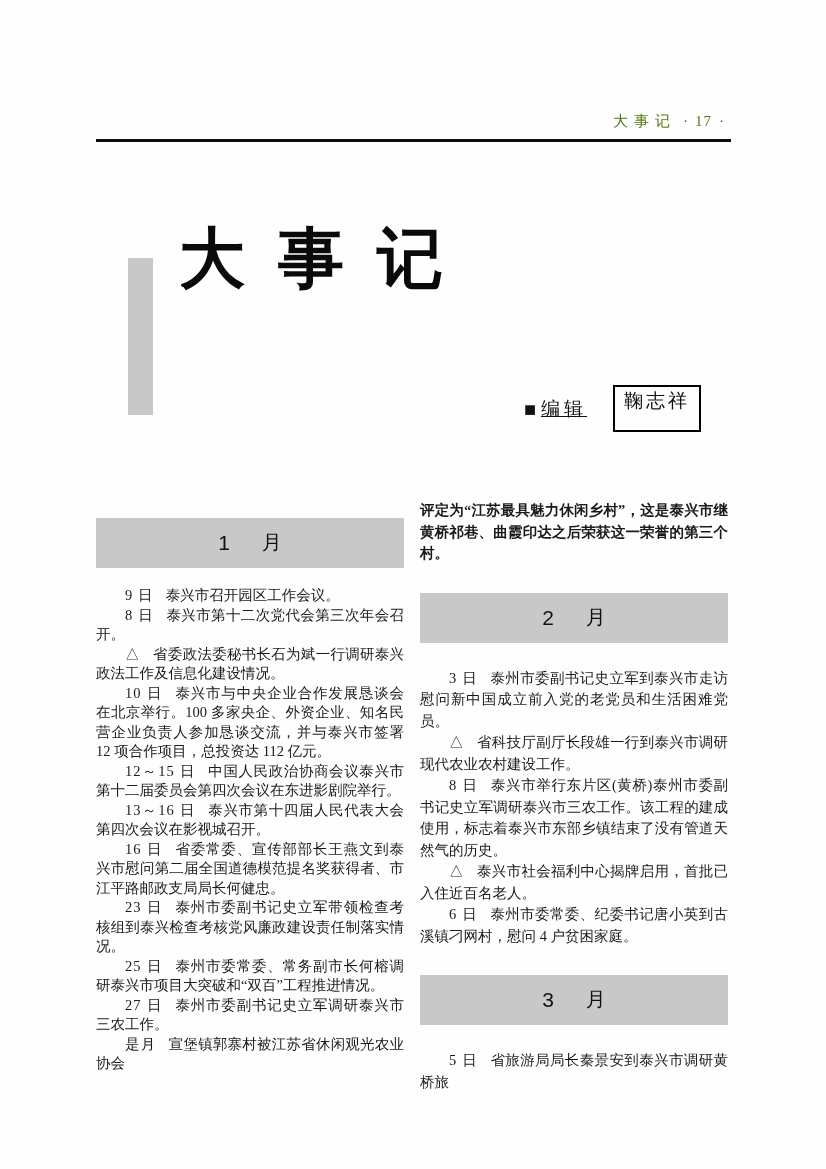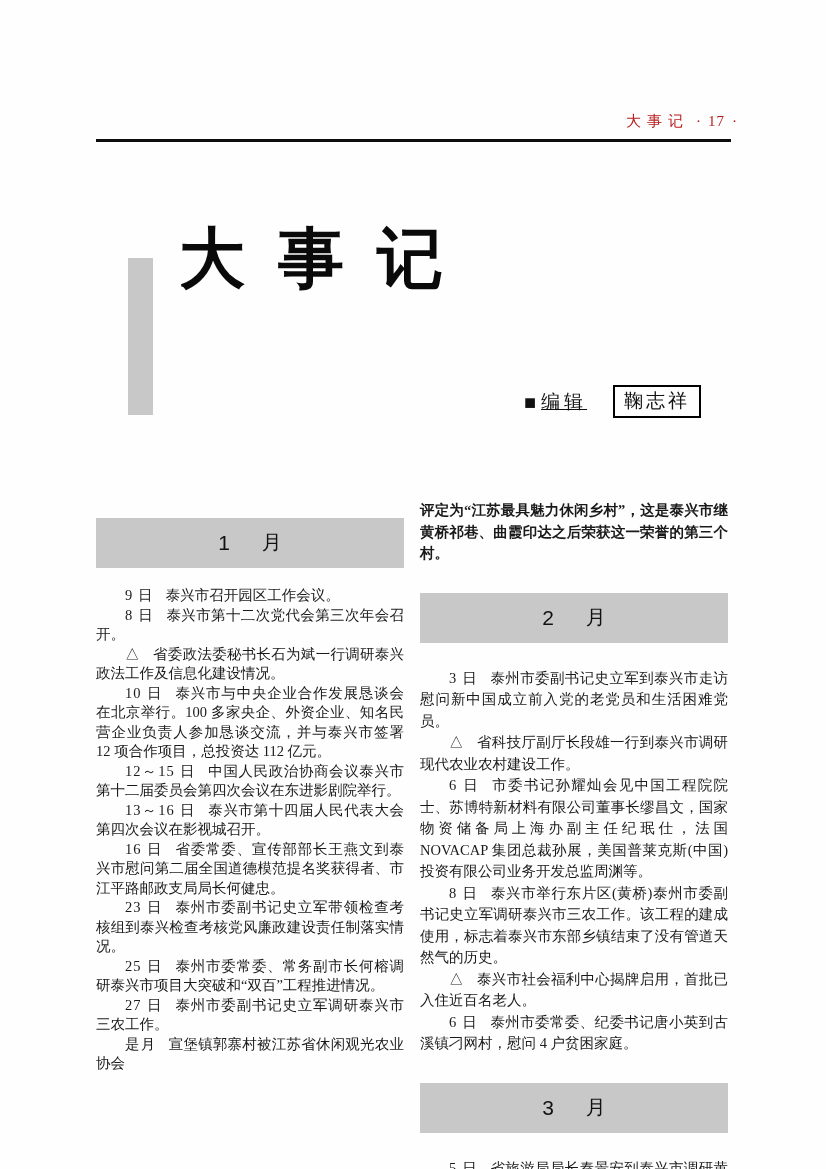--- a/index.html
+++ b/index.html
@@ -10,23 +10,23 @@
     background: #fefefe;
     overflow: hidden;
     font-family: "Liberation Serif", serif;
     color: #161616;
   }
 
   
   .running-header {
     position: absolute;
     top: 112px;
-    right: 82px;
+    right: 95px;
     font-size: 15px;
-    color: #b91c1c;
+    color: #4d7c0f;
     white-space: nowrap;
   }
   .running-header .rh-section { letter-spacing: 6px; }
   .running-header .rh-dot { margin: 0 7px; }
   .running-header .rh-page { letter-spacing: 1px; }
 
   .header-rule {
     position: absolute;
     left: 96px;
     top: 139px;
@@ -66,21 +66,21 @@
     color: #111;
   }
   .editor-marker {
     font-size: 20px;
     line-height: 1;
     margin-right: 5px;
   }
   .editor-label { letter-spacing: 4px; margin-right: 26px; text-decoration: underline; }
   .editor-name {
     border: 2px solid #000;
-    padding: 1px 9px 2px 9px;
+    padding: 1px 9px 16px 9px;
     letter-spacing: 3px;
   }
 
   
   .col {
     position: absolute;
     width: 308px;
     font-size: 14.5px;
     text-align: justify;
     color: #1a1a1a;
@@ -148,21 +148,20 @@
       <p class="entry"><span class="date">是月</span><span class="etext">宣堡镇郭寨村被江苏省休闲观光农业协会</span></p>
     </div>
   <div class="col col-right" id="col-right">
       <p class="entry continuation"><span class="etext">评定为“江苏最具魅力休闲乡村”，这是泰兴市继黄桥祁巷、曲霞印达之后荣获这一荣誉的第三个村。</span></p>
       <div class="month-box">
         <span class="month-num">2</span>
         <span class="month-unit">月</span>
       </div>
       <p class="entry"><span class="date">3 日</span><span class="etext">泰州市委副书记史立军到泰兴市走访慰问新中国成立前入党的老党员和生活困难党员。</span></p>
       <p class="entry"><span class="date">△</span><span class="etext">省科技厅副厅长段雄一行到泰兴市调研现代农业农村建设工作。</span></p>
-      <p class="entry"><span class="date">6 日</span><span class="etext">市委书记孙耀灿会见中国工程院院士、苏博特新材料有限公司董事长缪昌文，国家物资储备局上海办副主任纪珉仕，法国 NOVACAP 集团总裁孙展，美国普莱克斯(中国)投资有限公司业务开发总监周渊等。</span></p>
       <p class="entry"><span class="date">8 日</span><span class="etext">泰兴市举行东片区(黄桥)泰州市委副书记史立军调研泰兴市三农工作。该工程的建成使用，标志着泰兴市东部乡镇结束了没有管道天然气的历史。</span></p>
       <p class="entry"><span class="date">△</span><span class="etext">泰兴市社会福利中心揭牌启用，首批已入住近百名老人。</span></p>
       <p class="entry"><span class="date">6 日</span><span class="etext">泰州市委常委、纪委书记唐小英到古溪镇刁网村，慰问 4 户贫困家庭。</span></p>
       <div class="month-box">
         <span class="month-num">3</span>
         <span class="month-unit">月</span>
       </div>
       <p class="entry"><span class="date">5 日</span><span class="etext">省旅游局局长秦景安到泰兴市调研黄桥旅</span></p>
     </div>
 

